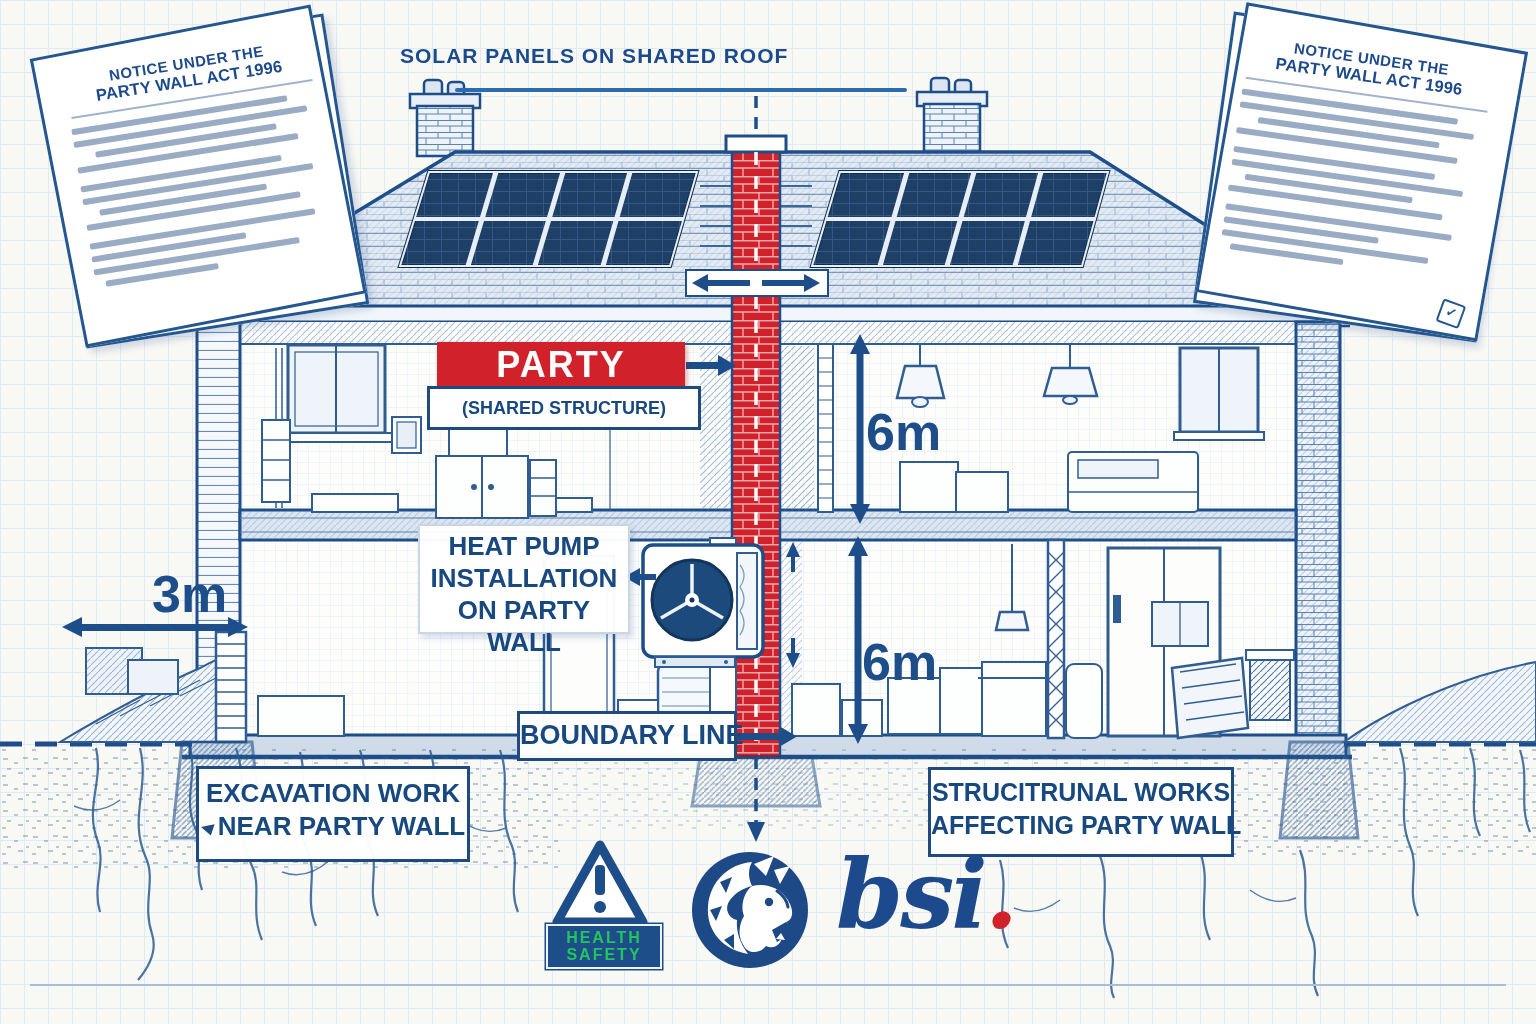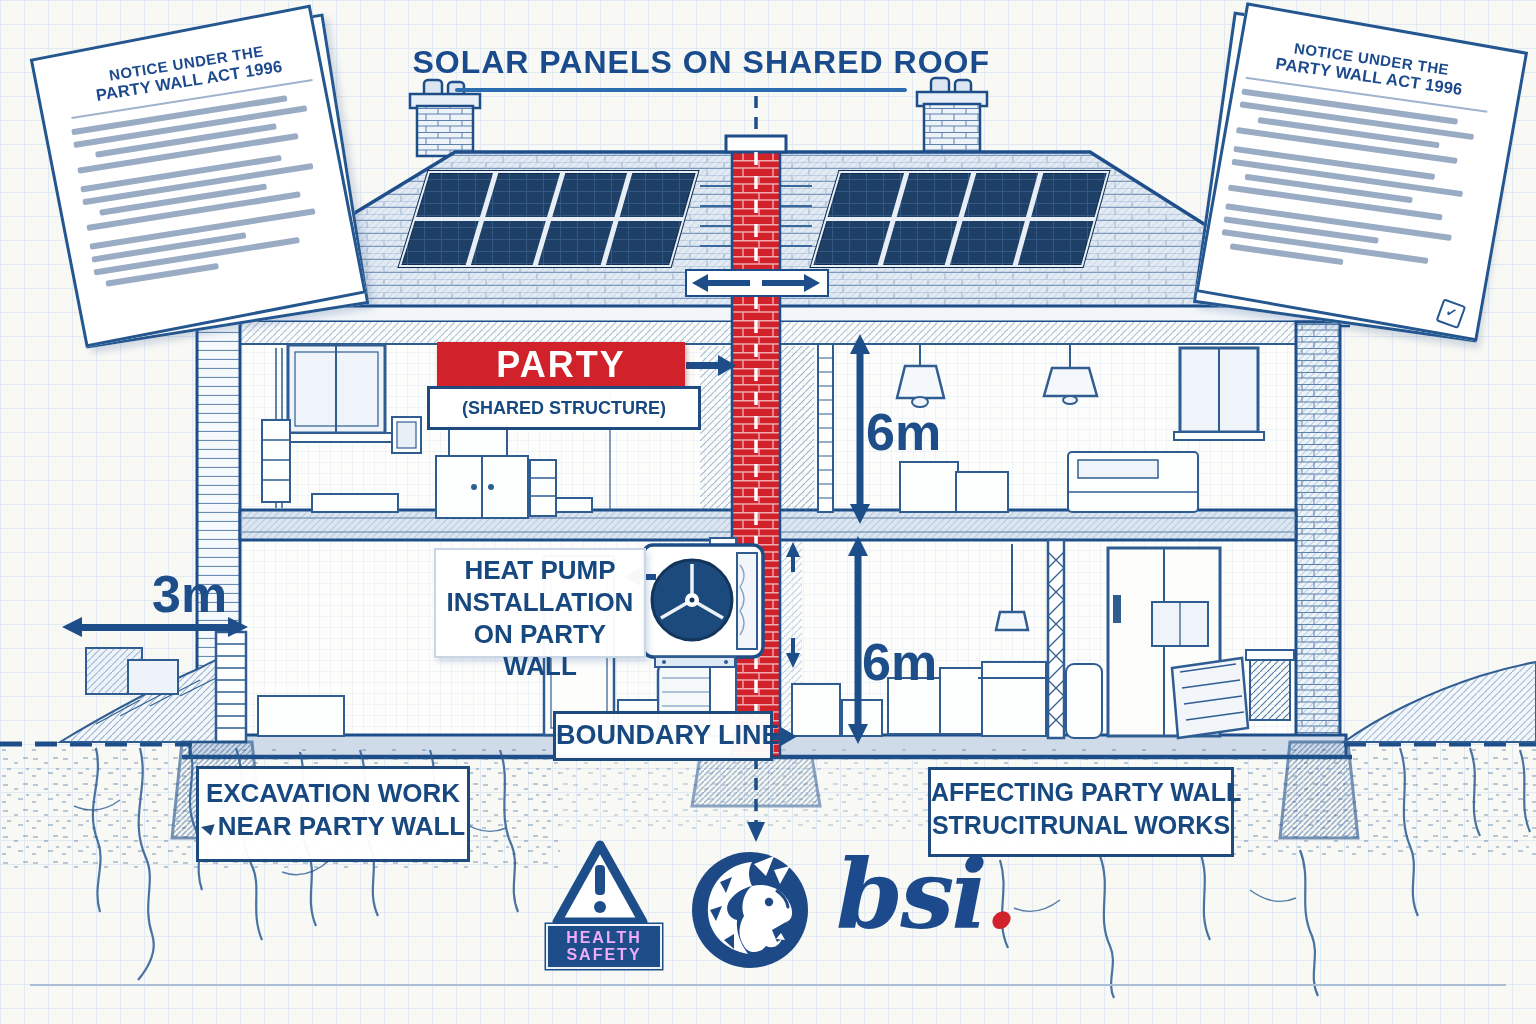--- a/index.html
+++ b/index.html
@@ -11,21 +11,21 @@
       linear-gradient(#e1e9f3 1px, transparent 1px),
       linear-gradient(90deg,#e1e9f3 1px, transparent 1px),
       linear-gradient(#cbd9eb 1.5px, transparent 1.5px),
       linear-gradient(90deg,#cbd9eb 1.5px, transparent 1.5px);
     background-size:24px 24px,24px 24px,120px 120px,120px 120px;
   }
   .abs{position:absolute;}
   svg{display:block;}
 
   
-  .title{left:400px;top:44px;width:590px;text-align:right;font-size:32px;font-weight:bold;
+  .title{left:400px;top:44px;width:590px;text-align:left;font-size:21px;font-weight:bold;
          color:#1a4b8c;letter-spacing:1px;}
   .title-underline{left:455px;top:88px;width:452px;height:4px;background:#2b6cb0;border-radius:2px;}
 
   
   .doc{width:248px;height:262px;background:#fdfdfb;border:3px solid #24568f;
        box-shadow:4px 5px 7px rgba(40,80,140,.2);padding:16px 16px 10px;z-index:6;}
   .doc::before{content:"";position:absolute;top:-9px;left:-9px;width:100%;height:100%;
        border:3px solid #24568f;background:#fff;z-index:-1;transform:rotate(-2deg);}
   .doc-l{left:62px;top:34px;transform:rotate(-9deg);}
   .doc-r{left:1212px;top:30px;transform:rotate(8deg);}
@@ -51,36 +51,36 @@
        border-radius:3px;transform:rotate(12deg);color:#24568f;font-size:13px;line-height:17px;
        text-align:center;font-weight:bold;}
 
   
   .lbl{background:rgba(255,255,255,.96);border:3px solid #1e4a7d;color:#17487f;font-weight:bold;
        text-align:center;z-index:5;}
   .pw-banner{left:437px;top:342px;width:248px;height:44px;background:#d1222b;color:#fff;border:none;
        font-size:36px;line-height:46px;letter-spacing:2px;z-index:5;text-align:center;font-weight:bold;
        box-shadow:2px 3px 5px rgba(130,25,25,.35);}
   .pw-sub{left:427px;top:386px;width:268px;height:38px;font-size:18px;line-height:38px;white-space:nowrap;}
-  .hp-box{left:434px;top:524px;width:208px;height:102px;font-size:26px;line-height:32px;
-       border:2px solid #c9d6e6;padding-top:4px;box-shadow:3px 4px 6px rgba(40,80,140,.18);margin-top:24px;}
-  .bl-box{left:517px;top:711px;width:214px;height:44px;font-size:27px;line-height:42px;white-space:nowrap;margin-left:36px;}
+  .hp-box{left:418px;top:524px;width:208px;height:102px;font-size:26px;line-height:32px;
+       border:2px solid #c9d6e6;padding-top:4px;box-shadow:3px 4px 6px rgba(40,80,140,.18);}
+  .bl-box{left:517px;top:711px;width:214px;height:44px;font-size:27px;line-height:42px;white-space:nowrap;}
   .exc-box{left:196px;top:766px;width:268px;height:82px;font-size:26px;line-height:33px;padding-top:8px;}
   .str-box{left:928px;top:767px;width:300px;height:78px;font-size:25px;line-height:33px;padding-top:6px;white-space:nowrap;}
   .ptr{display:inline-block;width:0;height:0;border-top:7px solid transparent;border-bottom:5px solid transparent;
        border-right:12px solid #1e4a7d;margin-right:5px;transform:rotate(18deg);vertical-align:middle;}
 
   
   .dim{color:#1d4e89;font-weight:bold;font-size:52px;z-index:4;}
   .dim-3m{left:152px;top:564px;}
   .dim-6a{left:866px;top:402px;}
   .dim-6b{left:862px;top:632px;}
 
   
-  .hs-banner{left:546px;top:924px;width:112px;height:38px;background:#1d4e89;color:#f0abfc;
+  .hs-banner{left:546px;top:924px;width:112px;height:38px;background:#1d4e89;color:#22c55e;
        font-size:16px;font-weight:bold;text-align:center;letter-spacing:2px;line-height:17px;
        padding-top:3px;border:2px solid #eef3f9;box-shadow:0 0 0 1.5px #1d4e89;z-index:5;}
   .bsi-word{left:836px;top:850px;font-family:"DejaVu Serif","Liberation Serif",serif;font-weight:bold;
        font-size:96px;line-height:90px;color:#1c4a8c;letter-spacing:-3px;z-index:5;font-style:italic;}
   .bsi-word .dot{color:#d1212a;}
   .bottom-rule{left:30px;top:984px;width:1476px;height:2px;background:#a8bdd6;}
 </style>
 </head>
 <body>
 
@@ -416,22 +416,22 @@
   </div>
 
   <div class="abs lbl bl-box">BOUNDARY LINE</div>
 
   <div class="abs lbl exc-box">
     <div>EXCAVATION WORK</div>
     <div><span class="ptr"></span><span>NEAR PARTY WALL</span></div>
   </div>
 
   <div class="abs lbl str-box">
+    <div>STRUCITRUNAL WORKS</div>
     <div>AFFECTING PARTY WALL</div>
-    <div>STRUCITRUNAL WORKS</div>
   </div>
 
   <div class="abs dim dim-3m">3m</div>
   <div class="abs dim dim-6a">6m</div>
   <div class="abs dim dim-6b">6m</div>
 
   <svg class="abs" style="left:552px;top:838px;" width="96" height="92" viewBox="0 0 96 92">
     <path d="M48,7 L91,84 L5,84 Z" fill="#ffffff" stroke="#1d4e89" stroke-width="9" stroke-linejoin="round"></path>
     <rect x="43" y="27" width="10" height="30" rx="4" fill="#1d4e89"></rect>
     <circle cx="48" cy="69" r="6" fill="#1d4e89"></circle>

